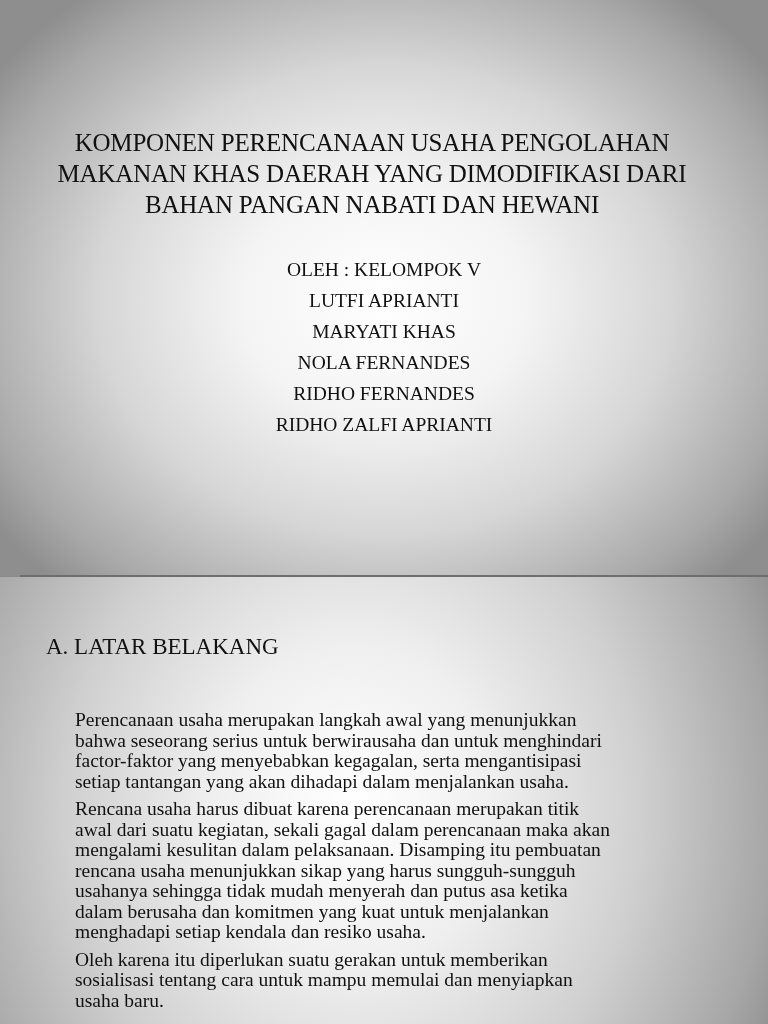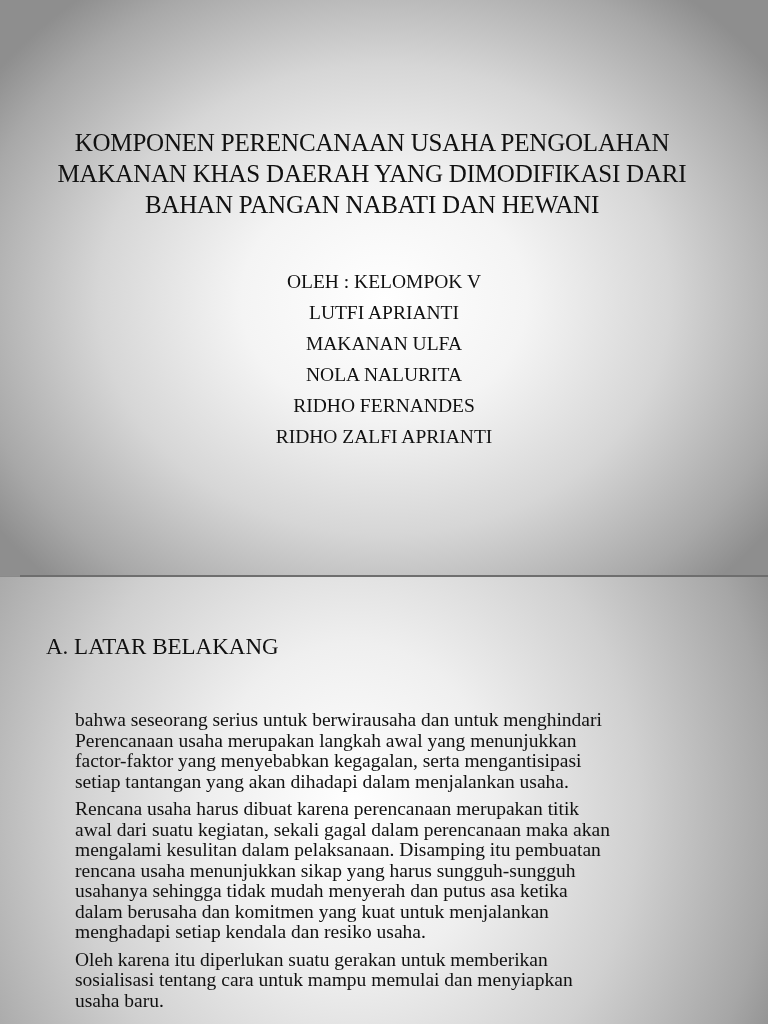--- a/index.html
+++ b/index.html
@@ -42,21 +42,21 @@
     left: 0;
     width: 744px;
     text-align: center;
     font-size: 25px;
     line-height: 31px;
     letter-spacing: -0.2px;
   }
   .title div { white-space: nowrap; }
   .authors {
     position: absolute;
-    top: 266px;
+    top: 254px;
     left: 0;
     width: 768px;
     text-align: center;
     font-size: 19.5px;
     line-height: 31px;
   }
   .authors div { white-space: nowrap; }
   .section-heading {
     position: absolute;
     top: 56px;
@@ -83,35 +83,35 @@
 
 <div class="slide" id="slide-1">
   <div class="title">
     <div>KOMPONEN PERENCANAAN USAHA PENGOLAHAN</div>
     <div>MAKANAN KHAS DAERAH YANG DIMODIFIKASI DARI</div>
     <div>BAHAN PANGAN NABATI DAN HEWANI</div>
   </div>
   <div class="authors">
     <div>OLEH : KELOMPOK V</div>
     <div>LUTFI APRIANTI</div>
-    <div>MAKANAN ULFA</div>
-    <div>NOLA NALURITA</div>
+    <div>MARYATI KHAS</div>
+    <div>NOLA FERNANDES</div>
     <div>RIDHO FERNANDES</div>
     <div>RIDHO ZALFI APRIANTI</div>
   </div>
 </div>
 
 <div class="divider"></div>
 
 <div class="slide" id="slide-2">
   <div class="section-heading">A. LATAR BELAKANG</div>
   <div class="body-text">
     <div class="para">
+      <div>Perencanaan usaha merupakan langkah awal yang menunjukkan</div>
       <div>bahwa seseorang serius untuk berwirausaha dan untuk menghindari</div>
-      <div>Perencanaan usaha merupakan langkah awal yang menunjukkan</div>
       <div>factor-faktor yang menyebabkan kegagalan, serta mengantisipasi</div>
       <div>setiap tantangan yang akan dihadapi dalam menjalankan usaha.</div>
     </div>
     <div class="para">
       <div>Rencana usaha harus dibuat karena perencanaan merupakan titik</div>
       <div>awal dari suatu kegiatan, sekali gagal dalam perencanaan maka akan</div>
       <div>mengalami kesulitan dalam pelaksanaan. Disamping itu pembuatan</div>
       <div>rencana usaha menunjukkan sikap yang harus sungguh-sungguh</div>
       <div>usahanya sehingga tidak mudah menyerah dan putus asa ketika</div>
       <div>dalam berusaha dan komitmen yang kuat untuk menjalankan</div>

